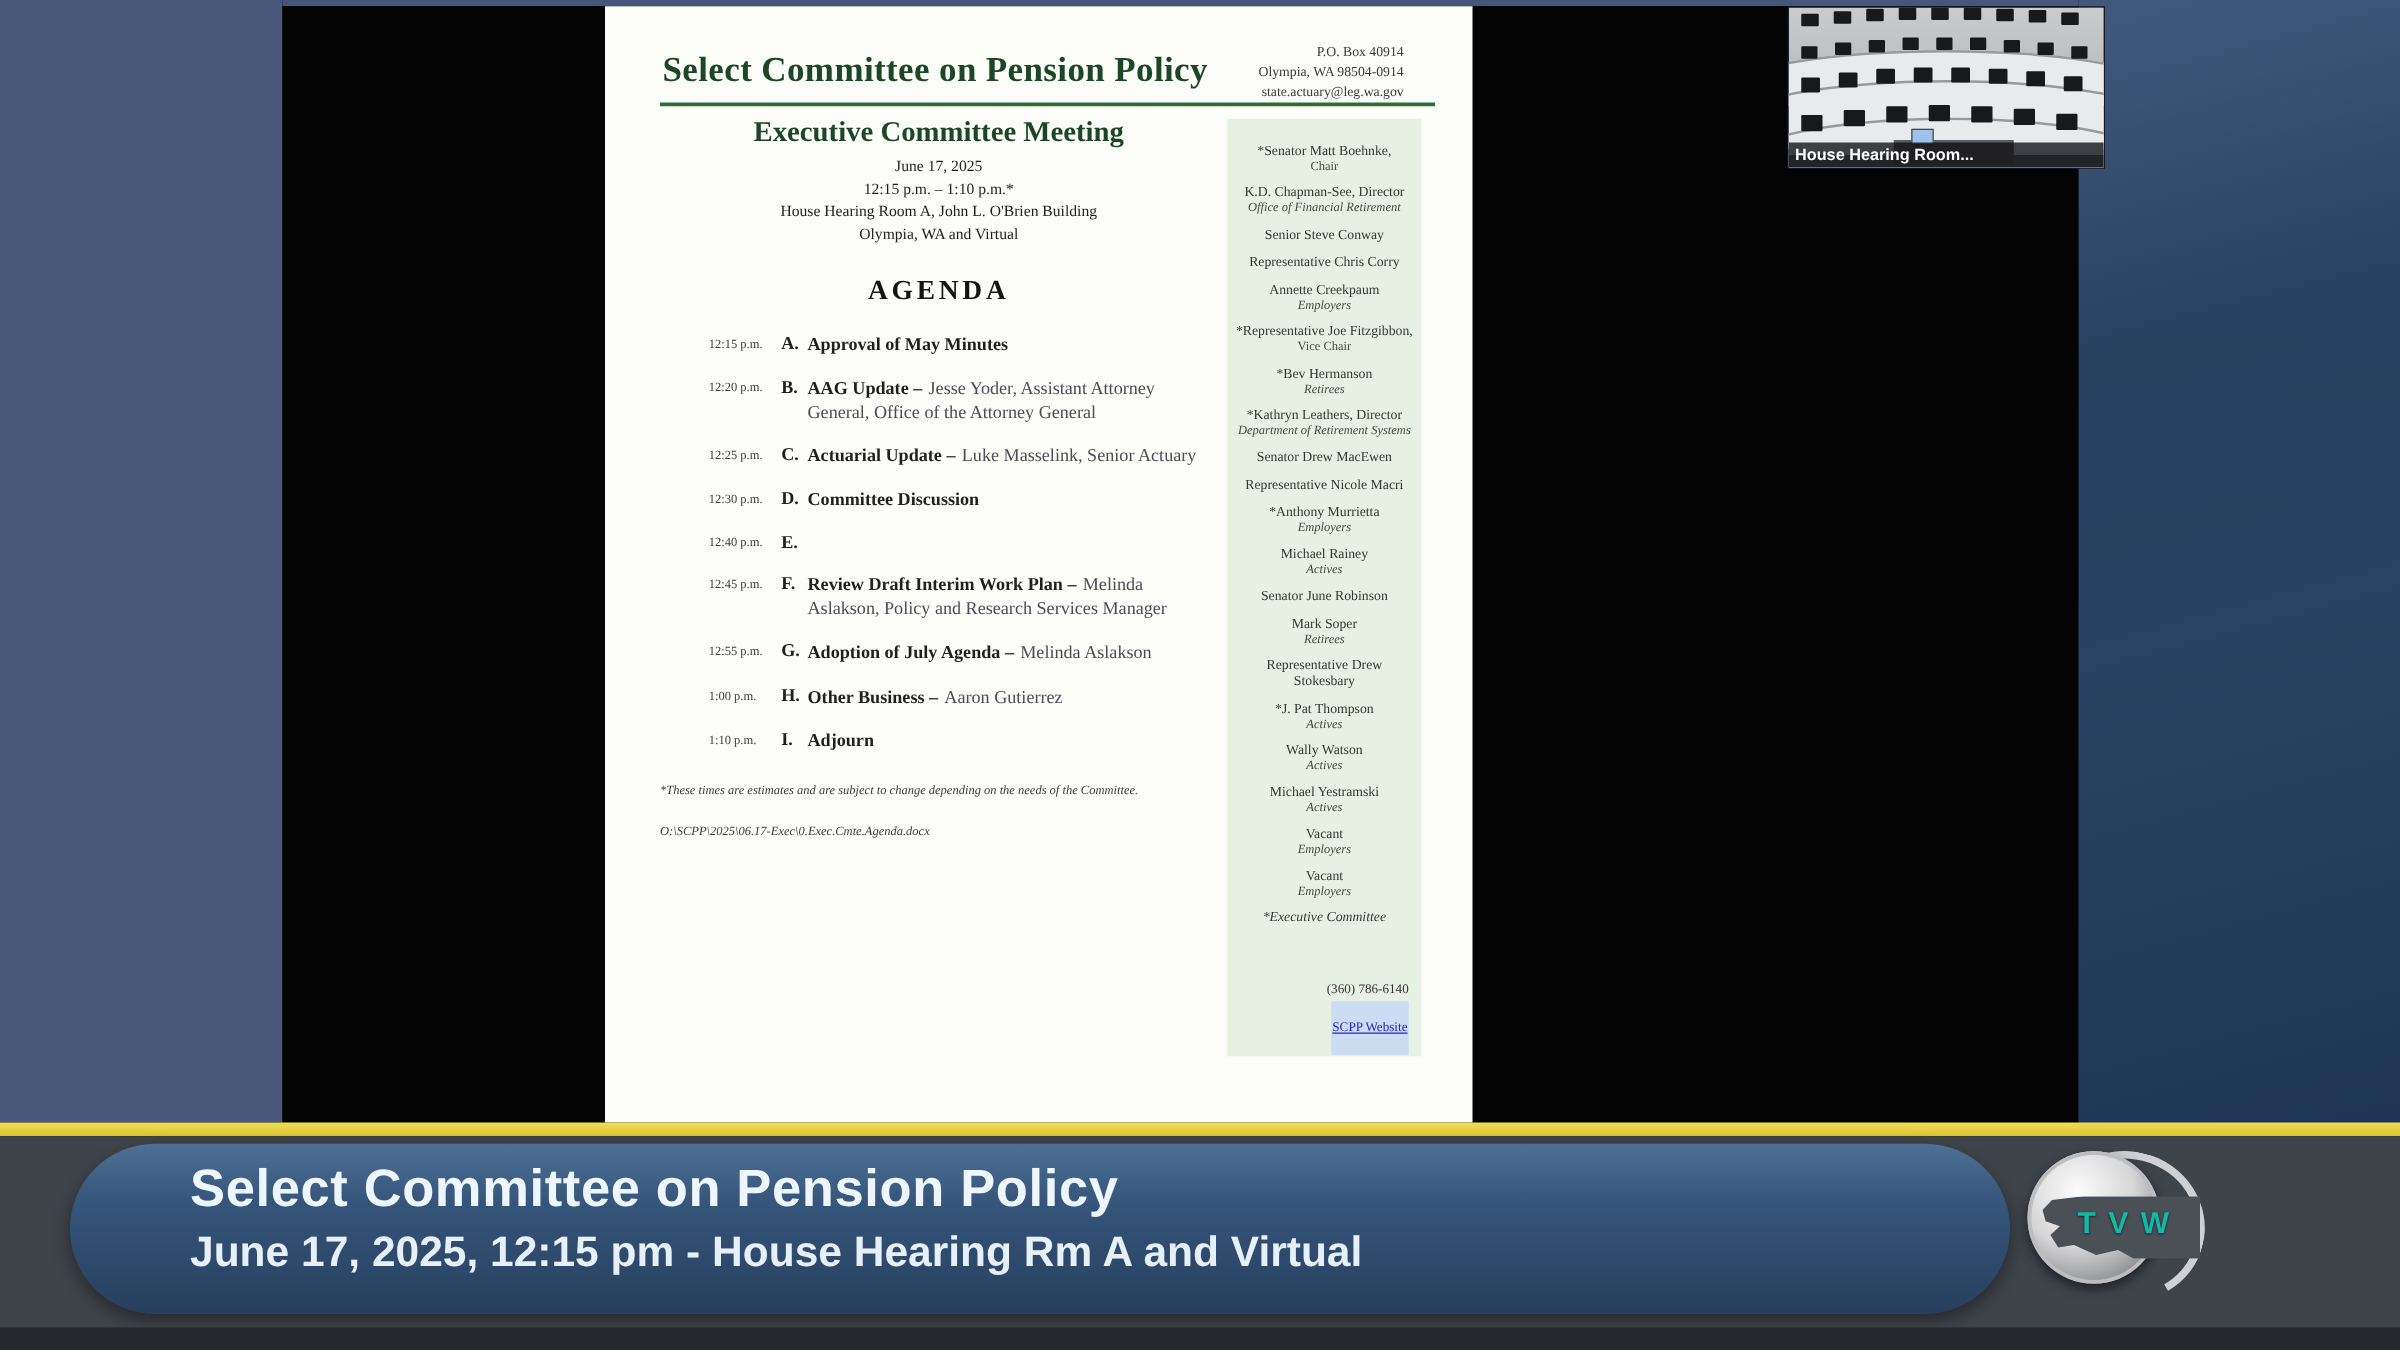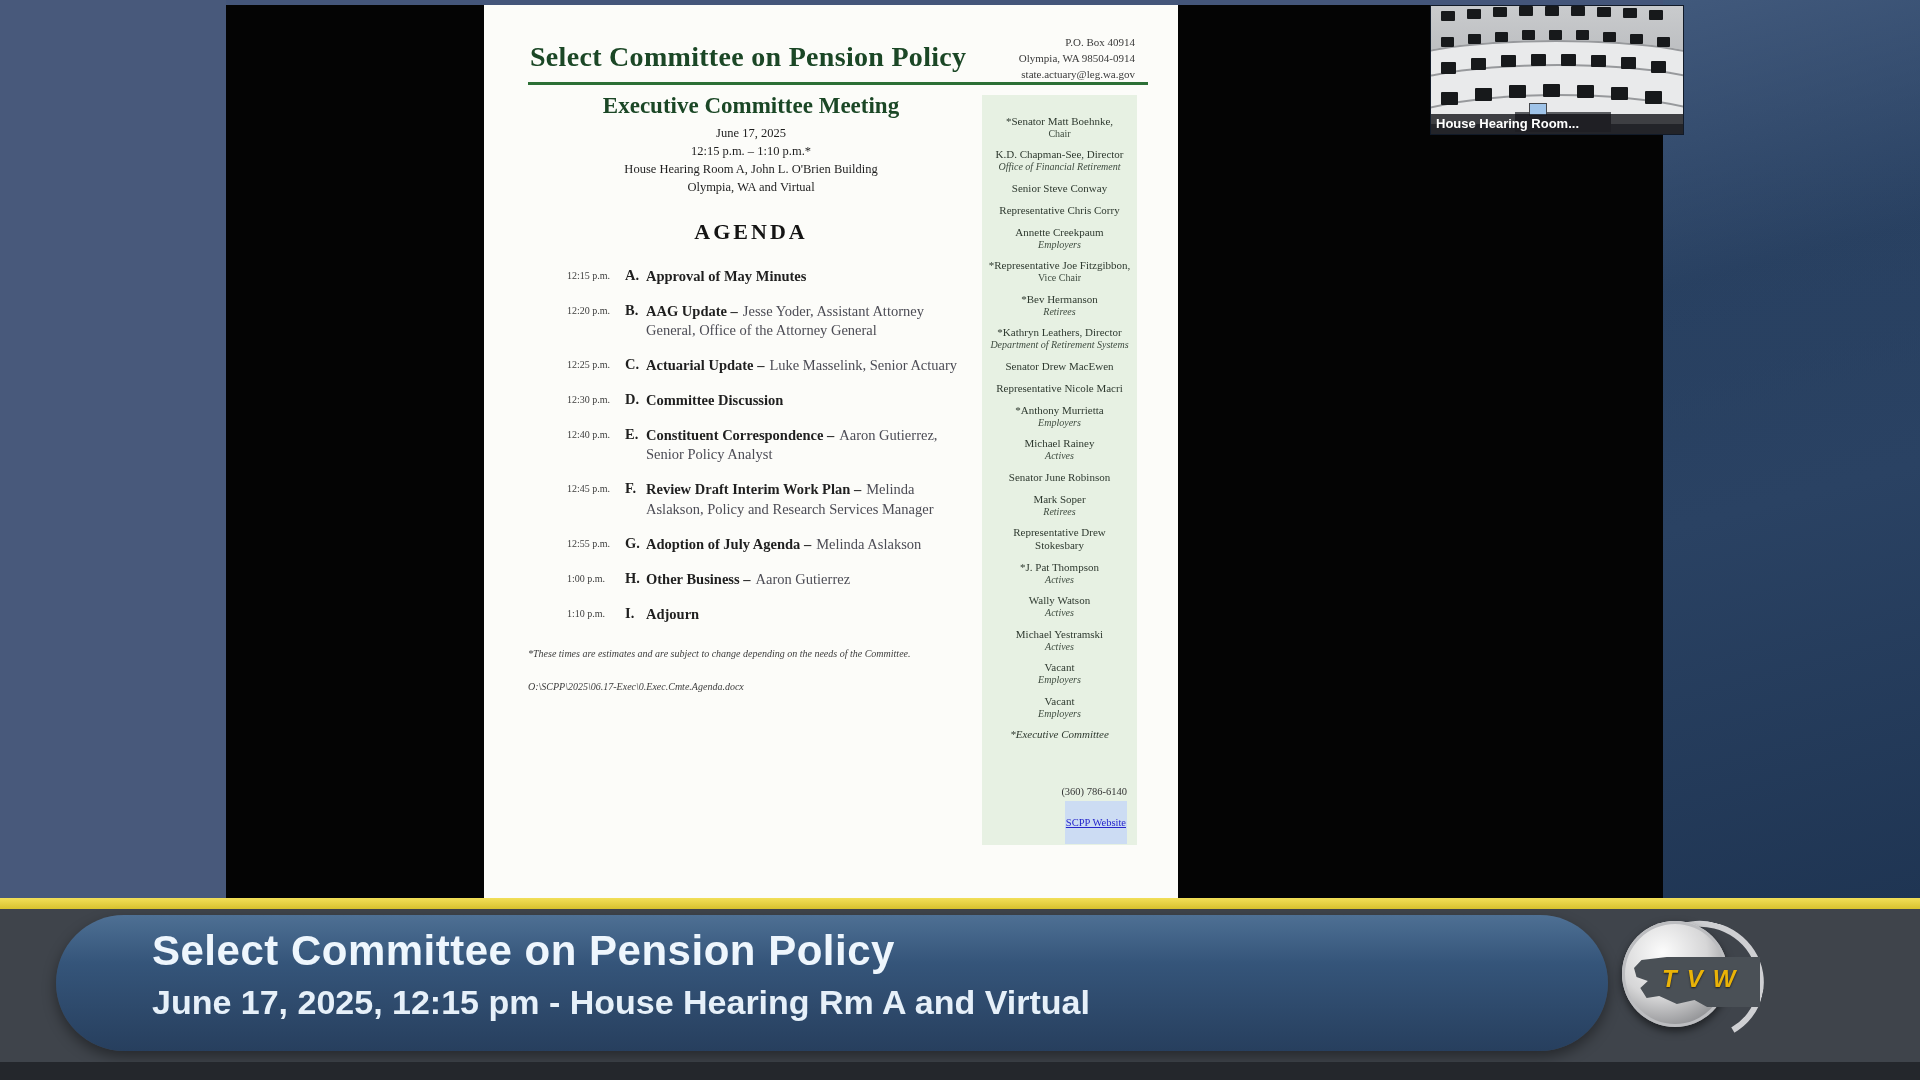--- a/index.html
+++ b/index.html
@@ -7,21 +7,21 @@
 
   
   .left-strip{position:absolute;left:0;top:0;width:226px;height:898px;background:#48597b;}
   .right-region{position:absolute;left:1663px;top:0;width:257px;height:898px;
     background:linear-gradient(165deg,#41597c 0%,#2c456616 30%,#2a4263 55%,#1f3553 100%),linear-gradient(#35507400,#243c5c);background-color:#2a4263;}
   .top-strip{position:absolute;left:226px;top:0;width:1437px;height:5px;background:#44567a;}
   .doc-area{position:absolute;left:226px;top:5px;width:1437px;height:893px;background:#040404;}
 
   
   .page{position:absolute;left:258px;top:0;width:694px;height:893px;background:#fcfcf9;}
-  .contact{position:absolute;top:30px;right:43px;text-align:right;font-size:11px;line-height:1.45;color:#3a3a3a;}
+  .contact{position:absolute;top:30px;right:55px;text-align:right;font-size:11px;line-height:1.45;color:#3a3a3a;}
   .doc-title{position:absolute;left:46px;top:36px;font-size:28px;font-weight:bold;color:#1b4726;letter-spacing:.3px;}
   .rule{position:absolute;left:44px;top:77px;width:620px;height:3px;background:#2c6f36;}
   .doc-main{position:absolute;left:44px;top:88px;width:446px;}
   .subtitle{text-align:center;font-size:23px;font-weight:bold;color:#1b4726;}
   .mline{text-align:center;font-size:12.5px;color:#1e1e1e;line-height:1.45;}
   .mline.first{margin-top:5px;}
   .agenda-head{text-align:center;font-size:22px;font-weight:bold;letter-spacing:3px;color:#141414;margin-top:22px;margin-bottom:22px;}
   .agenda-row{display:flex;margin-bottom:16px;}
   .a-time{width:97px;box-sizing:border-box;padding-left:39px;padding-top:3px;font-size:10px;color:#3d3d3d;white-space:nowrap;}
   .a-letter{width:21px;font-weight:bold;font-size:14.5px;color:#1f1f1f;}
@@ -66,21 +66,21 @@
   
   .logo{position:absolute;left:1622px;top:12px;width:140px;height:118px;}
   .logo-ring{position:absolute;left:0;top:0;width:106px;height:106px;border-radius:50%;
     background:radial-gradient(circle at 38% 30%,#fcfcfc,#d6d6d7 45%,#8f9093 78%,#66676a);
     box-shadow:0 4px 9px rgba(0,0,0,.55), inset 0 0 0 3px #bcbdc0;}
   .logo-crescent{position:absolute;left:16px;top:0;width:114px;height:108px;border-radius:50%;
     border:6px solid #cfd0d3;border-left-color:transparent;border-bottom-color:transparent;transform:rotate(14deg);}
   .logo-wa{position:absolute;left:12px;top:36px;width:126px;height:50px;background:#4a5056;
     clip-path:polygon(0 22%,6% 6%,26% 0,100% 0,100% 100%,58% 100%,48% 86%,34% 94%,20% 78%,10% 82%,5% 62%,11% 48%,2% 40%);}
   .logo-text{position:absolute;left:40px;top:44px;font-family:"Liberation Sans",sans-serif;font-weight:bold;
-    font-size:24px;letter-spacing:10px;color:#eab308;text-shadow:0 1px 2px #1d1d1f;font-style:italic;}
+    font-size:24px;letter-spacing:10px;color:#14b8a6;text-shadow:0 1px 2px #1d1d1f;}
 </style>
 </head>
 <body>
 
 <div class="stage">
 
   <div class="left-strip"></div>
   <div class="top-strip"></div>
   <div class="doc-area">
 
@@ -120,21 +120,20 @@
               <div class="a-text"><span class="a-title">Actuarial Update –</span><span class="a-detail">Luke Masselink, Senior Actuary</span></div>
             </div>
             <div class="agenda-row">
               <div class="a-time">12:30 p.m.</div>
               <div class="a-letter">D.</div>
               <div class="a-text"><span class="a-title">Committee Discussion</span></div>
             </div>
             <div class="agenda-row">
               <div class="a-time">12:40 p.m.</div>
               <div class="a-letter">E.</div>
-              <div class="a-text"><span class="a-title">Constituent Correspondence –</span><span class="a-detail">Aaron Gutierrez, Senior Policy Analyst</span></div>
             </div>
             <div class="agenda-row">
               <div class="a-time">12:45 p.m.</div>
               <div class="a-letter">F.</div>
               <div class="a-text"><span class="a-title">Review Draft Interim Work Plan –</span><span class="a-detail">Melinda Aslakson, Policy and Research Services Manager</span></div>
             </div>
             <div class="agenda-row">
               <div class="a-time">12:55 p.m.</div>
               <div class="a-letter">G.</div>
               <div class="a-text"><span class="a-title">Adoption of July Agenda –</span><span class="a-detail">Melinda Aslakson</span></div>

